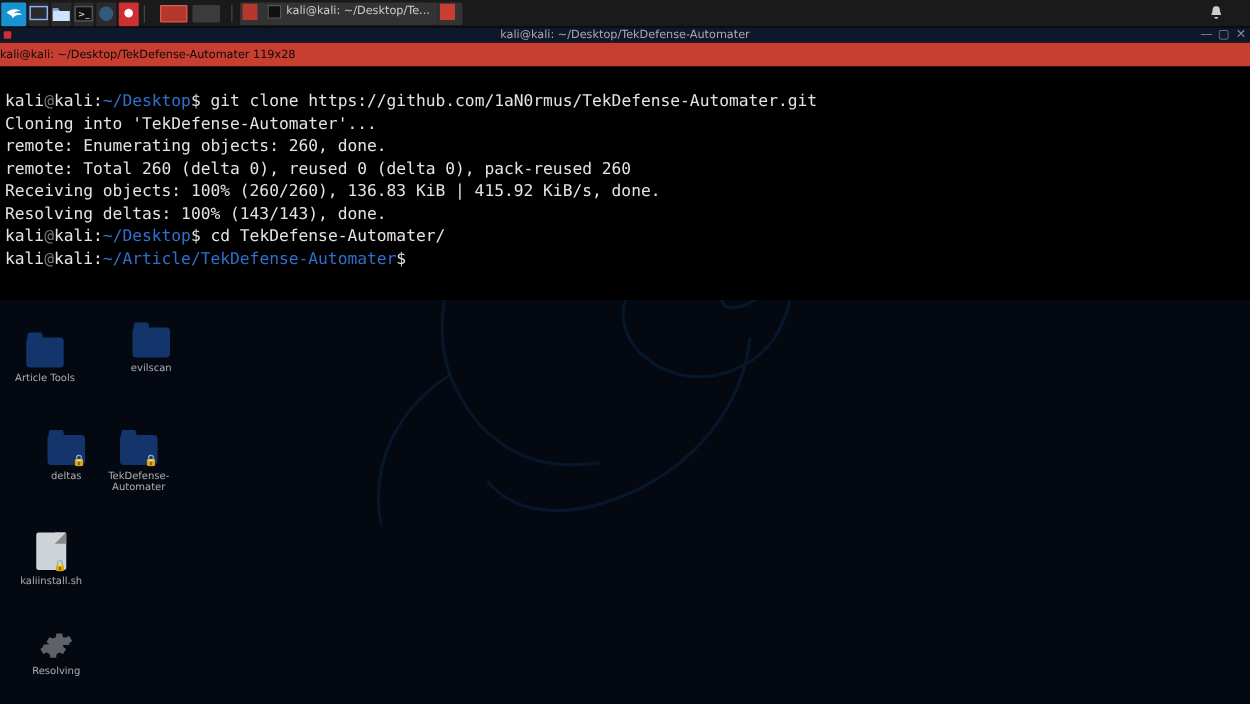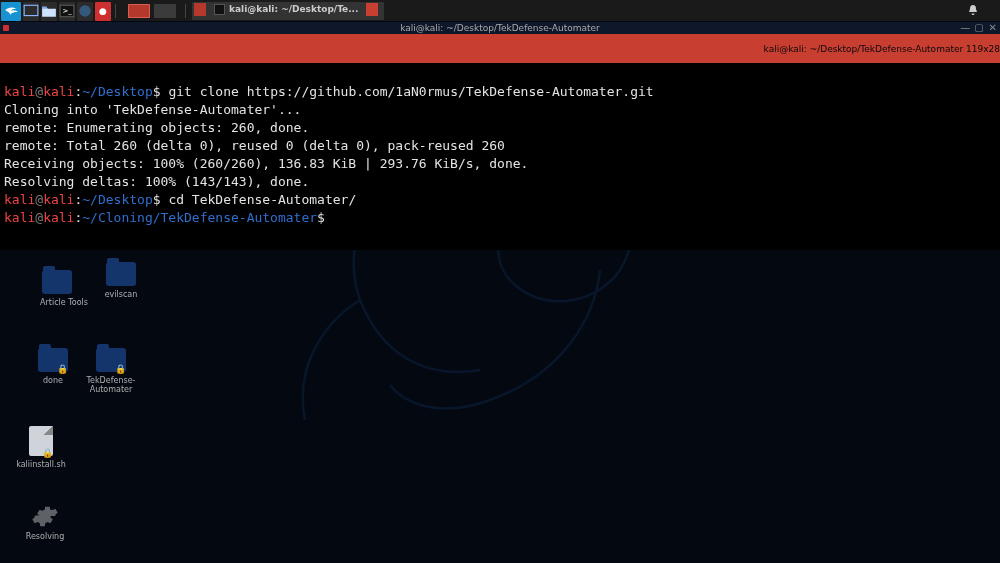--- a/index.html
+++ b/index.html
@@ -36,21 +36,21 @@
     .tb-ico.dark { background:#2b2b2b; width:16px;}
     .tb-ico.rec { background:#cc3030; color:#fff; font-weight:bold; width:16px;}
 
     .tb-sep { width:4px; height:14px; border-left:1px solid #444; margin:0 3px;}
     .workspaces { display:flex; gap:4px; margin:0 6px;}
     .ws { width:22px; height:14px; background:#3b3b3b; border-radius:1px;}
     .ws.active { background:#b5382c; box-shadow:inset 0 0 0 1px #d85d52;}
     .tb-task {
       height:18px; margin-top:1px; padding:0 6px 4px 2px;
       background:#333; display:flex; align-items:center;
-      gap:4px; border-radius:1px; cursor:pointer;font-weight:bold;
+      gap:4px; border-radius:1px; cursor:pointer;
     }
     .tb-task .tsk-ico { width:13px; height:13px; background:#b5382c;
       display:flex; align-items:center; justify-content:center;}
     .tb-task .tsk-ico.active{background:#c83e30;}
     .tb-task + .tb-task .tsk-ico { background:#c83e30;}
     .tb-right { margin-left:auto; display:flex; align-items:center; gap:6px; padding-right:6px;flex-direction:column;}
     .tb-time { color:#ddd; }
     .tb-sys-ico { width:14px; height:14px; display:flex; align-items:center; justify-content:center; cursor:pointer;}
     .tb-sys-ico svg { width:14px; height:14px; }
     .tb-batt { display:flex; align-items:center; gap:2px;}
@@ -65,33 +65,33 @@
       height:12px; background:#0f172a;
       display:flex; align-items:center; justify-content:center;
       position:relative; font-size:9px; color:#aaa;
       font-family:"DejaVu Sans",Arial,sans-serif;
     }
     .tt-top .winbtns{position:absolute; right:3px; top:1px; display:flex; gap:5px;}
     .tt-top .winbtns span{font-size:10px; color:#888; cursor:pointer; line-height:10px;}
     .tt-top .winbtns span:first-child{margin-right:-1px;}
     .tt-red{position:absolute;left:3px;top:3px;width:6px;height:6px;background:#cc3030;border-radius:1px;}
     .tt-tab {
-      height:29px; background:#c83e30;
+      height:19px; background:#c83e30;
       color:#0a0a0a; font-size:9px;
-      display:flex; align-items:center; justify-content:flex-end;
+      display:flex; align-items:center; justify-content:flex-start;
       font-family:"DejaVu Sans",Arial,sans-serif;
     }
     .tt-body {
       padding:2px 4px 4px 4px;
       font-size:13px; line-height:18px;
       font-family:"DejaVu Sans Mono","Liberation Mono",monospace;
       white-space:pre;
       color:#ddd;
     }
-    .c-teal{color:#ef4444;}
+    .c-teal{color:#e5e5e5;}
     .c-blue{color:#2f6fcf;}
     .c-white{color:#e3e3e3;}
     .c-at{color:#7a7a7a;}
 
     
     .desk { position:absolute; left:0; right:0; top:22px; bottom:0;
             font-family:"DejaVu Sans",Arial,sans-serif; font-size:8px;
             color:#c9c9c9; pointer-events:none;}
     .di { position:absolute; width:62px; text-align:center; pointer-events:auto; cursor:pointer;}
     .di .fic{width:30px;height:24px;margin:0 auto 4px;position:relative;}
@@ -101,21 +101,21 @@
     .di .fic.lock::after{content:"🔒";position:absolute;right:-1px;bottom:-2px;font-size:9px;}
     .di .fic.file{width:24px;height:30px;background:#cfd4db;border-radius:2px;margin-bottom:4px;}
     .di .fic.file::before{content:"";position:absolute;right:0;top:0;width:9px;height:9px;background:linear-gradient(135deg,#cfd4db 49%, #888 50%);}
     .di .fic.file::after{content:"🔒";position:absolute;right:-1px;bottom:-2px;font-size:9px;}
     .di .gear svg{width:28px;height:28px;}
     .di .lbl{opacity:.85;}
 
     
     .p-home{left:20px;top:170px;}
     .p-hackerenv{left:90px;top:170px;}
-    .p-articletools{left:26px;top:248px;text-align:right;}
+    .p-articletools{left:5px;top:248px;}
     .p-evilscan{left:90px;top:240px;}
     .p-naabu{left:22px;top:326px;}
     .p-tekdef{left:80px;top:326px;}
     .p-kalish{left:10px;top:404px;}
     .p-wpc{left:14px;top:480px;}
   </style>
 </head>
 <body>
 
 <div class="dragon">
@@ -145,21 +145,21 @@
   <div class="di p-articletools">
     <div class="fic folder"></div>
     <div class="lbl">Article Tools</div>
   </div>
   <div class="di p-evilscan">
     <div class="fic folder"></div>
     <div class="lbl">evilscan</div>
   </div>
   <div class="di p-naabu">
     <div class="fic folder lock"></div>
-    <div class="lbl">done</div>
+    <div class="lbl">deltas</div>
   </div>
   <div class="di p-tekdef">
     <div class="fic folder lock"></div>
     <div class="lbl">TekDefense-Automater</div>
   </div>
   <div class="di p-kalish">
     <div class="fic file"></div>
     <div class="lbl">kaliinstall.sh</div>
   </div>
   <div class="di p-wpc">
@@ -275,18 +275,18 @@
   </div>
   <div class="tt-tab">
     <span>kali@kali: ~/Desktop/TekDefense-Automater 119x28</span>
   </div>
 
   <div class="tt-body">
 <span class="c-teal">kali</span><span class="c-at">@</span><span class="c-teal">kali</span><span class="c-white">:</span><span class="c-blue">~/Desktop</span><span class="c-white">$</span><span class="c-white"> </span><span class="c-white">git clone https://github.com/1aN0rmus/TekDefense-Automater.git</span>
 <span class="c-white">Cloning into 'TekDefense-Automater'...</span>
 <span class="c-white">remote: Enumerating objects: 260, done.</span>
 <span class="c-white">remote: Total 260 (delta 0), reused 0 (delta 0), pack-reused 260</span>
-<span class="c-white">Receiving objects: 100% (260/260), 136.83 KiB | 293.76 KiB/s, done.</span>
+<span class="c-white">Receiving objects: 100% (260/260), 136.83 KiB | 415.92 KiB/s, done.</span>
 <span class="c-white">Resolving deltas: 100% (143/143), done.</span>
 <span class="c-teal">kali</span><span class="c-at">@</span><span class="c-teal">kali</span><span class="c-white">:</span><span class="c-blue">~/Desktop</span><span class="c-white">$</span><span class="c-white"> </span><span class="c-white">cd TekDefense-Automater/</span>
-<span class="c-teal">kali</span><span class="c-at">@</span><span class="c-teal">kali</span><span class="c-white">:</span><span class="c-blue">~/Cloning/TekDefense-Automater</span><span class="c-white">$</span><span class="c-white"> </span>
+<span class="c-teal">kali</span><span class="c-at">@</span><span class="c-teal">kali</span><span class="c-white">:</span><span class="c-blue">~/Article/TekDefense-Automater</span><span class="c-white">$</span><span class="c-white"> </span>
   </div>
 </div>
 
 </body></html>

